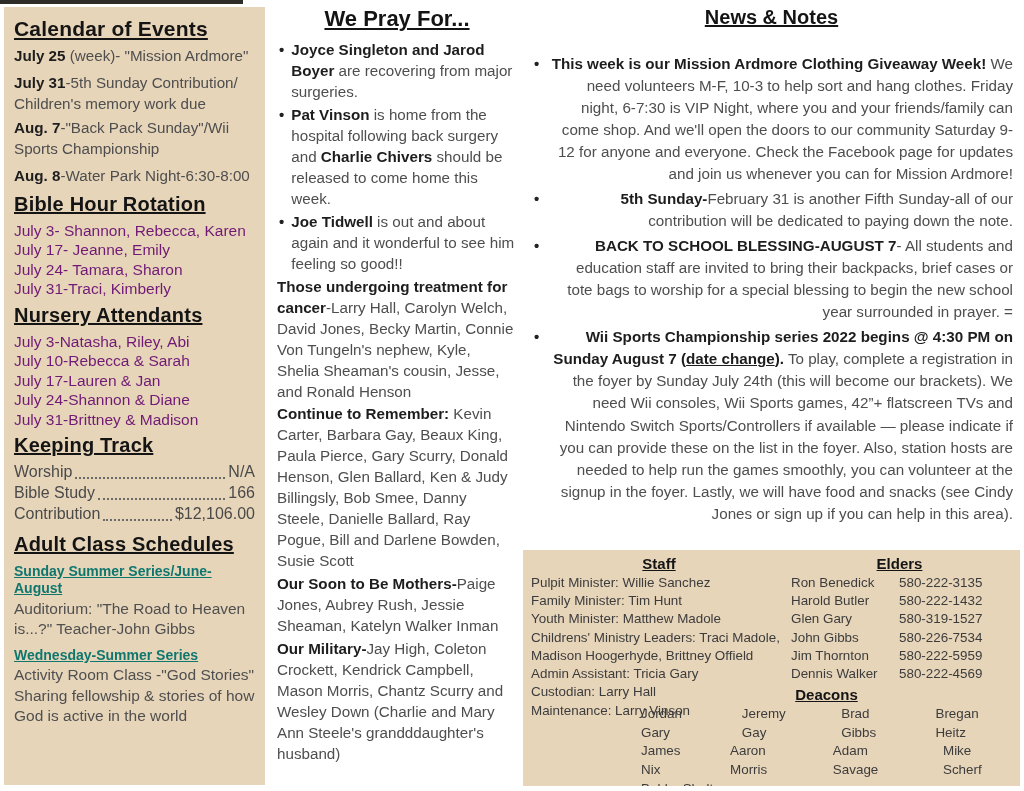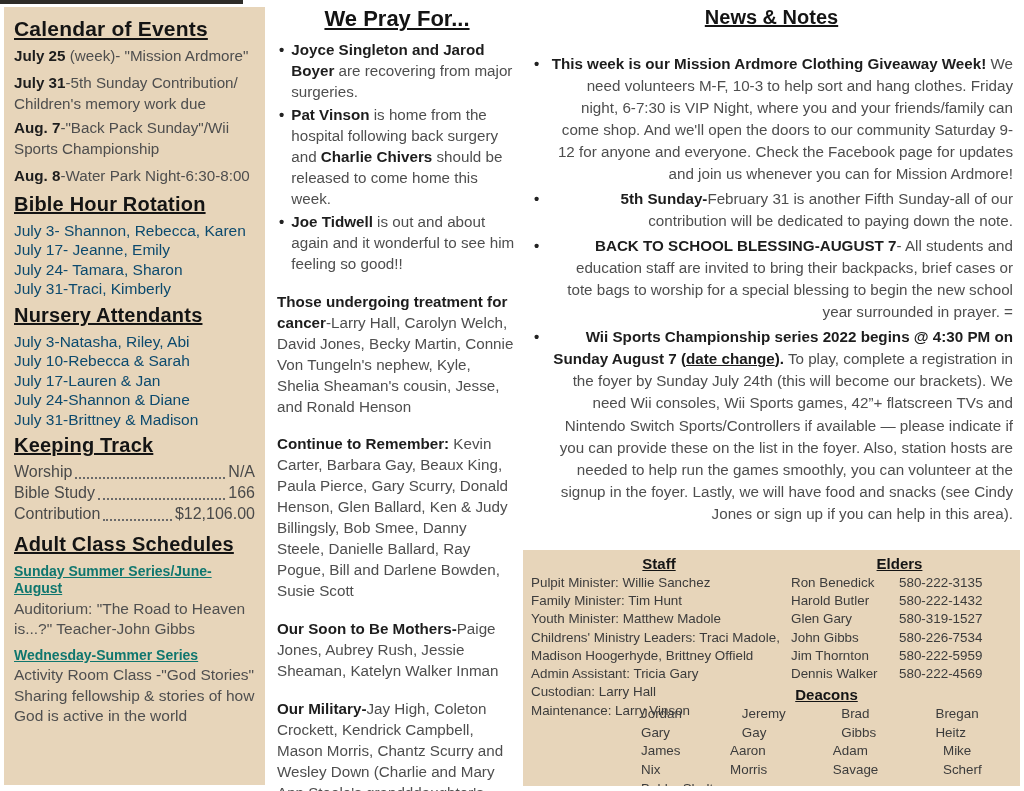--- a/index.html
+++ b/index.html
@@ -6,38 +6,38 @@
   body { background:#ffffff; font-family:"Liberation Sans", sans-serif; }
   .page { position:relative; width:1024px; height:791px; background:#ffffff; overflow:hidden; }
   .scan-bar { position:absolute; left:0; top:0; width:243px; height:4px; background:#2e2c28; }
 
   
   .left-panel { position:absolute; left:4px; top:7px; width:261px; height:778px;
                 background:#e7d5ba; padding:8px 10px 6px 10px; overflow:hidden; }
   .h1 { font-size:21px; font-weight:bold; color:#141414; 
         text-decoration:underline; margin:2px 0 5px 0; letter-spacing:.2px; }
   .cal-item { font-size:16px; color:#3d3d3d; line-height:1.26; margin-bottom:6px; }
-  .plain-line { font-size:15.5px; color:#0c4a6e; line-height:1.26; }
+  .plain-line { font-size:15.5px; color:#701a75; line-height:1.26; }
   .sec { margin-bottom:5px; }
   .kt-row { display:flex; align-items:flex-end; font-size:16px; color:#4a4a4a; line-height:1.3; }
   .kt-leader { flex:1; border-bottom:2px dotted #6a6a6a; margin:0 3px 4px 3px; }
   .h2-left { font-size:14px; font-weight:bold; color:#0f766e; text-decoration:underline;
              line-height:1.25; margin:7px 0 1px 0; }
   .class-text { font-size:15.5px; color:#4f4f4f; line-height:1.32; }
 
   
   .mid-col { position:absolute; left:277px; top:6px; width:240px; }
   .h1-mid { font-size:22px; font-weight:bold; color:#141414; text-align:center;
             text-decoration:underline; margin-bottom:8px; }
   .bullet { display:flex; margin-bottom:2px; }
   .bullet::before { content:"•"; font-size:15px; font-weight:bold; color:#222;
                     margin:0 7px 0 2px; line-height:1.38; }
   .rich { font-size:15.2px; color:#4e4e4e; line-height:1.38; }
   .rich .b { font-weight:bold; color:#1d1d1d; }
-  .mid-par { margin-top:17px; }
+  .mid-par { margin-top:2px; }
 
   
   .news-col { position:absolute; left:530px; top:6px; width:483px; }
   .h1-news { font-size:20px; font-weight:bold; color:#141414; text-align:center;
              text-decoration:underline; margin-bottom:24px; }
   .news-bullet { display:flex; margin-bottom:3px; }
   .news-bullet::before { content:"•"; font-size:15px; font-weight:bold; color:#222;
                          margin:0 9px 0 4px; line-height:1.45; }
   .news-rich { font-size:15.2px; color:#4e4e4e; line-height:1.45;text-align:right; }
   .news-rich .b { font-weight:bold; color:#1d1d1d; }

